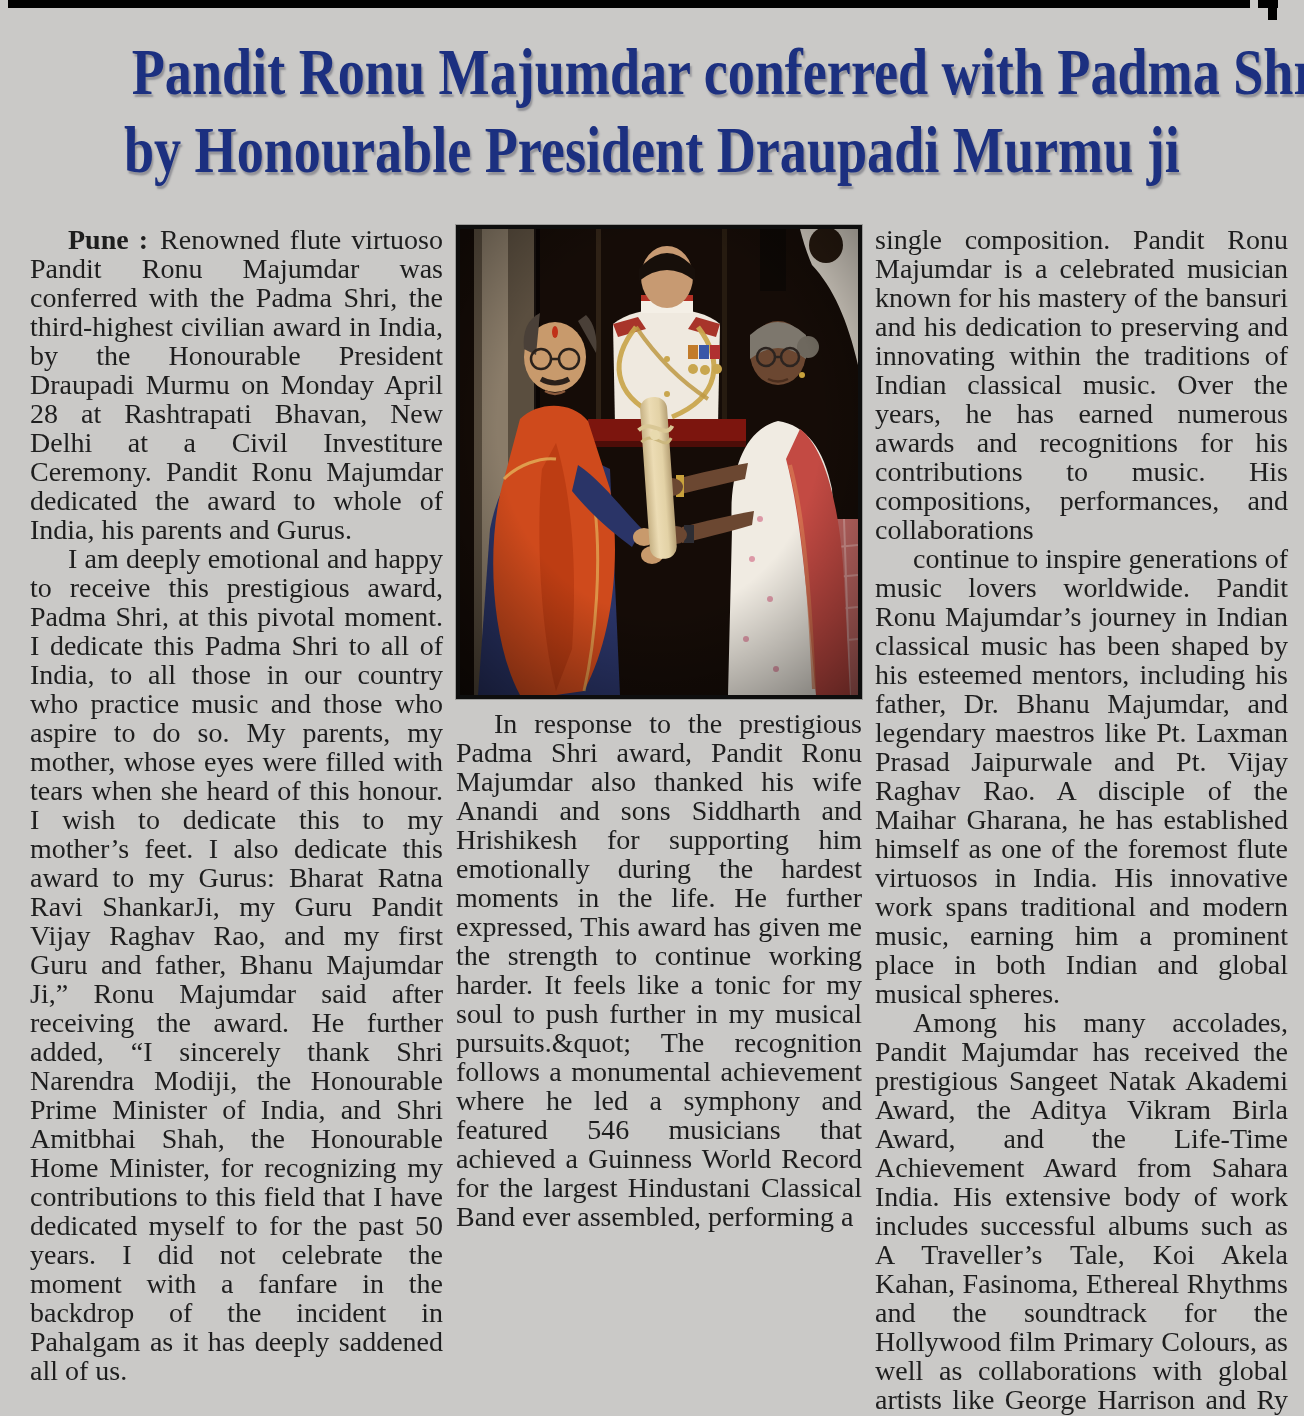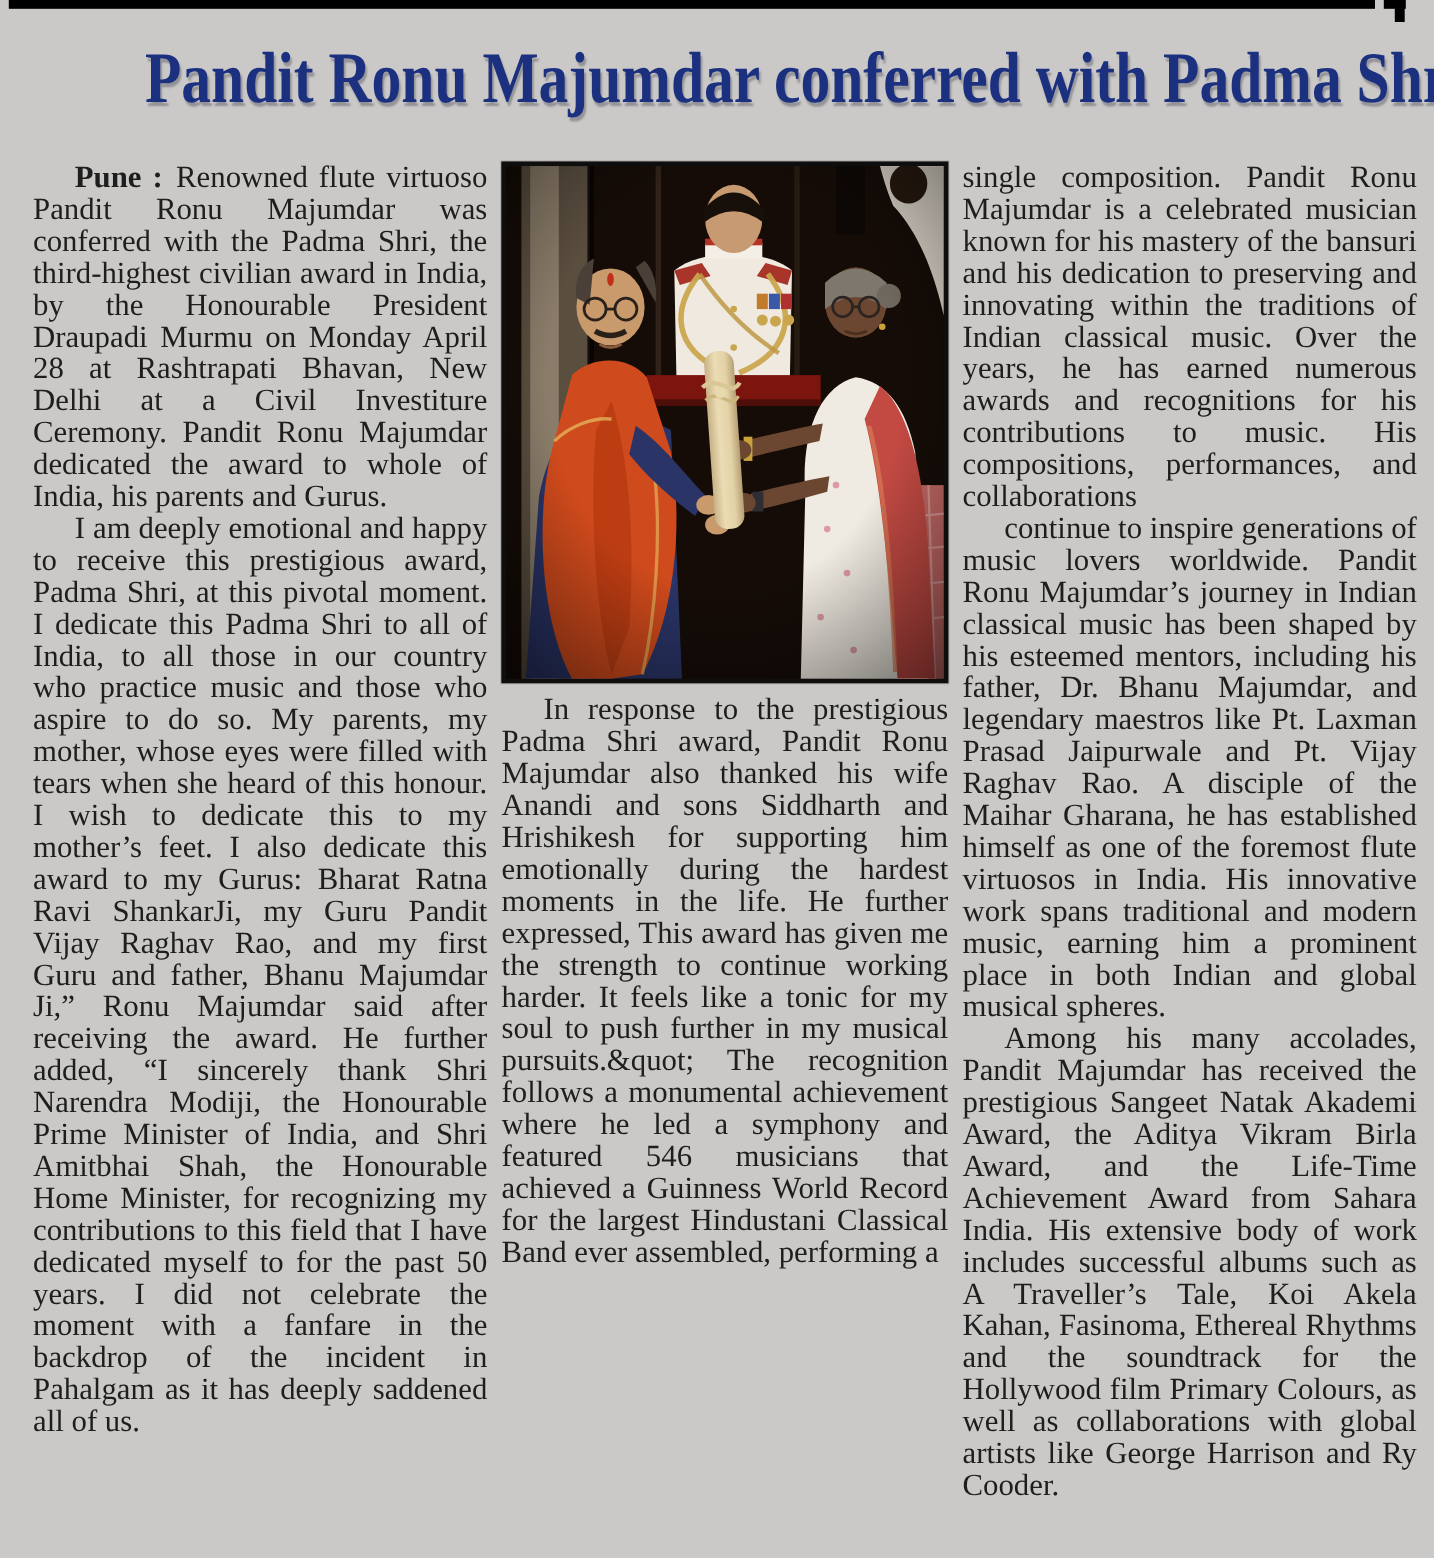--- a/index.html
+++ b/index.html
@@ -50,20 +50,21 @@
 </style>
 </head>
 <body>
 
 <div class="top-rule"></div>
 <div class="top-rule-2"></div>
 <div class="top-rule-stub"></div>
 
 <h1 class="headline">
   <span class="hline"><span>Pandit Ronu Majumdar conferred with Padma Shri</span></span>
+  <span class="hline"><span>by Honourable President Draupadi Murmu ji</span></span>
 </h1>
 
 <div class="article">
 
   <div class="col col-1">
     <p class="indent"><span class="lead">Pune :</span><span>Renowned flute virtuoso Pandit Ronu Majumdar was conferred with the Padma Shri, the third-highest civilian award in India, by the Honourable President Draupadi Murmu on Monday April 28 at Rashtrapati Bhavan, New Delhi at a Civil Investiture Ceremony. Pandit Ronu Majumdar dedicated the award to whole of India, his parents and Gurus.</span></p>
     <p class="indent">I am deeply emotional and happy to receive this prestigious award, Padma Shri, at this pivotal moment. I dedicate this Padma Shri to all of India, to all those in our country who practice music and those who aspire to do so. My parents, my mother, whose eyes were filled with tears when she heard of this honour. I wish to dedicate this to my mother’s feet. I also dedicate this award to my Gurus: Bharat Ratna Ravi ShankarJi, my Guru Pandit Vijay Raghav Rao, and my first Guru and father, Bhanu Majumdar Ji,” Ronu Majumdar said after receiving the award. He further added, “I sincerely thank Shri Narendra Modiji, the Honourable Prime Minister of India, and Shri Amitbhai Shah, the Honourable Home Minister, for recognizing my contributions to this field that I have dedicated myself to for the past 50 years. I did not celebrate the moment with a fanfare in the backdrop of the incident in Pahalgam as it has deeply saddened all of us.</p>
   </div>
 
   <div class="col col-2">

